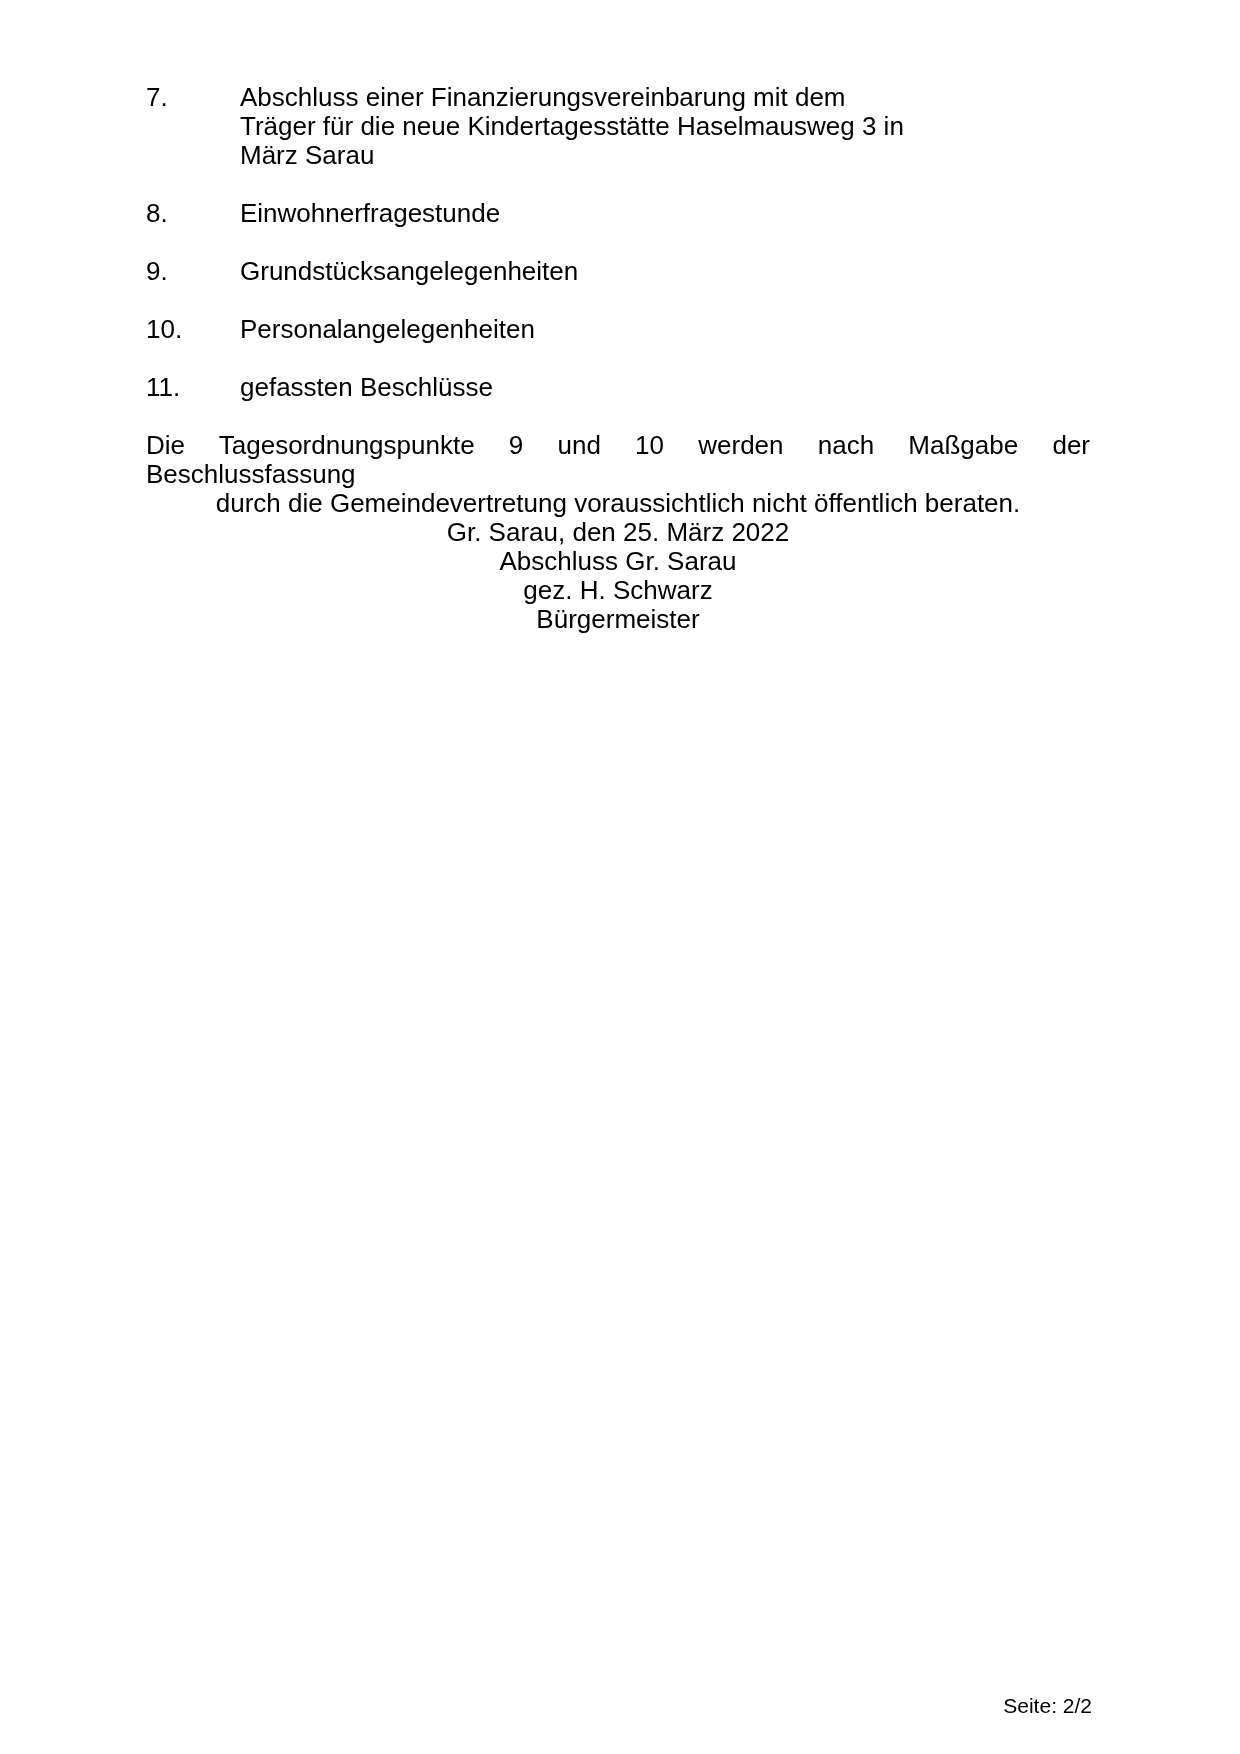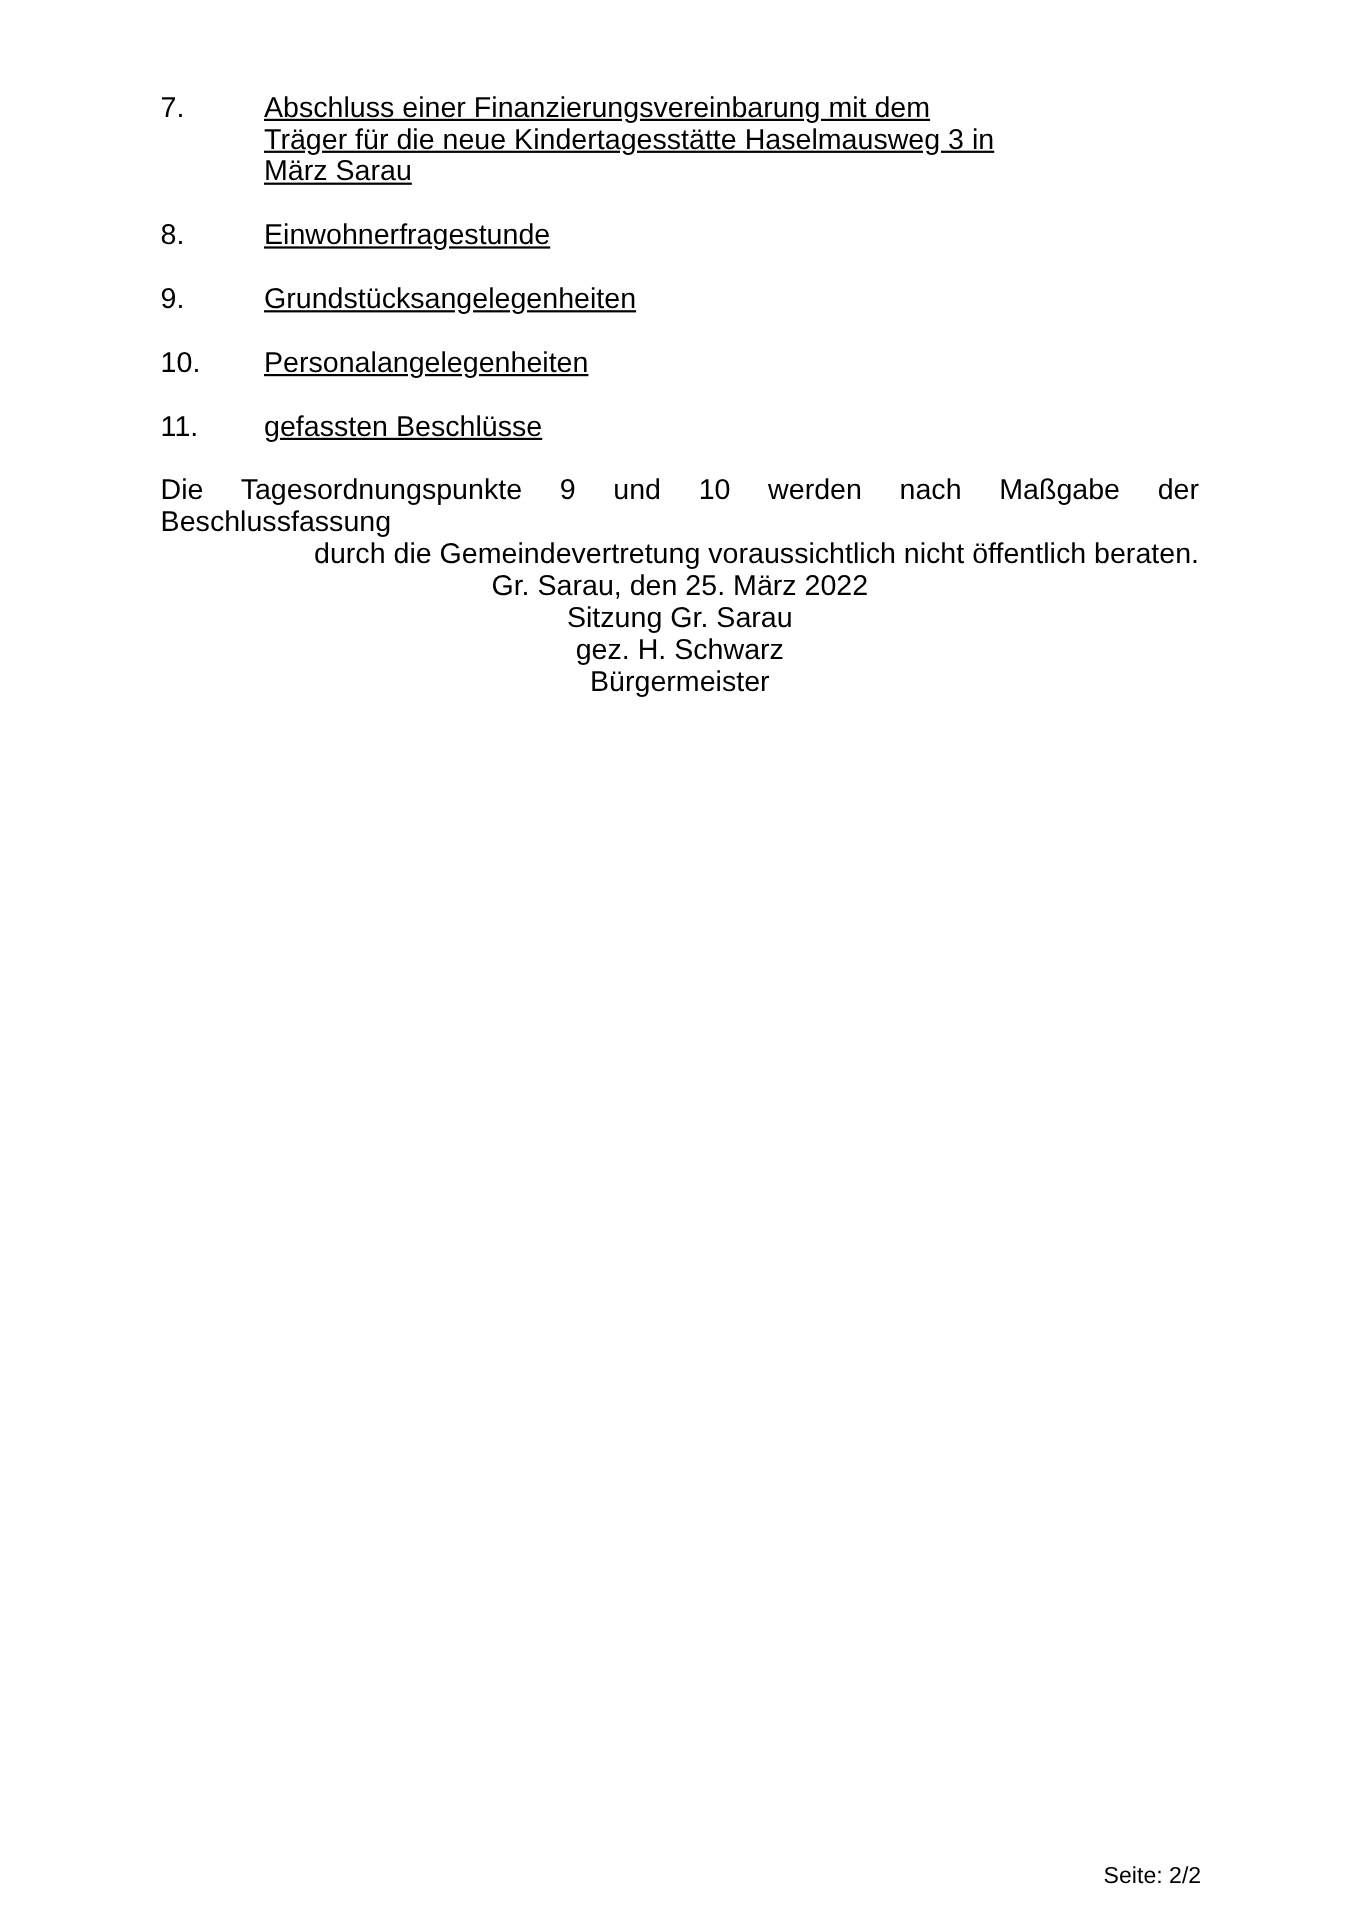--- a/index.html
+++ b/index.html
@@ -29,30 +29,29 @@
     flex-direction: row;
     align-items: flex-start;
     margin-bottom: 29px; 
   }
   .agenda-item .num {
     flex: 0 0 94px;
     width: 94px;
   }
   .agenda-item .body {
     flex: 1 1 auto;
-    text-decoration: underline;
   }
   .note {
   }
   .note .line-justified {
     text-align: justify;
     text-align-last: justify;
   }
   .note .line-normal {
-    text-align: right;
+    text-align: center;
   }
   .signature div {
     text-align: center;
   }
   .page-footer {
     position: absolute;
     top: 1683px;
     right: 148px;
     font-size: 21px;
     line-height: 24px;
@@ -105,21 +104,21 @@
     </div>
 
 
     <div class="note">
       <div class="line-justified">Die Tagesordnungspunkte 9 und 10 werden nach Maßgabe der Beschlussfassung</div>
       <div class="line-normal">durch die Gemeindevertretung voraussichtlich nicht öffentlich beraten.</div>
     </div>
 
     <div class="signature">
       <div>Gr. Sarau, den 25. März 2022</div>
-      <div>Sitzung Gr. Sarau</div>
+      <div>Abschluss Gr. Sarau</div>
       <div>gez. H. Schwarz</div>
       <div>Bürgermeister</div>
     </div>
 
   </div>
 
   <div class="page-footer">Seite: 2/2</div>
 
 </div>
 

